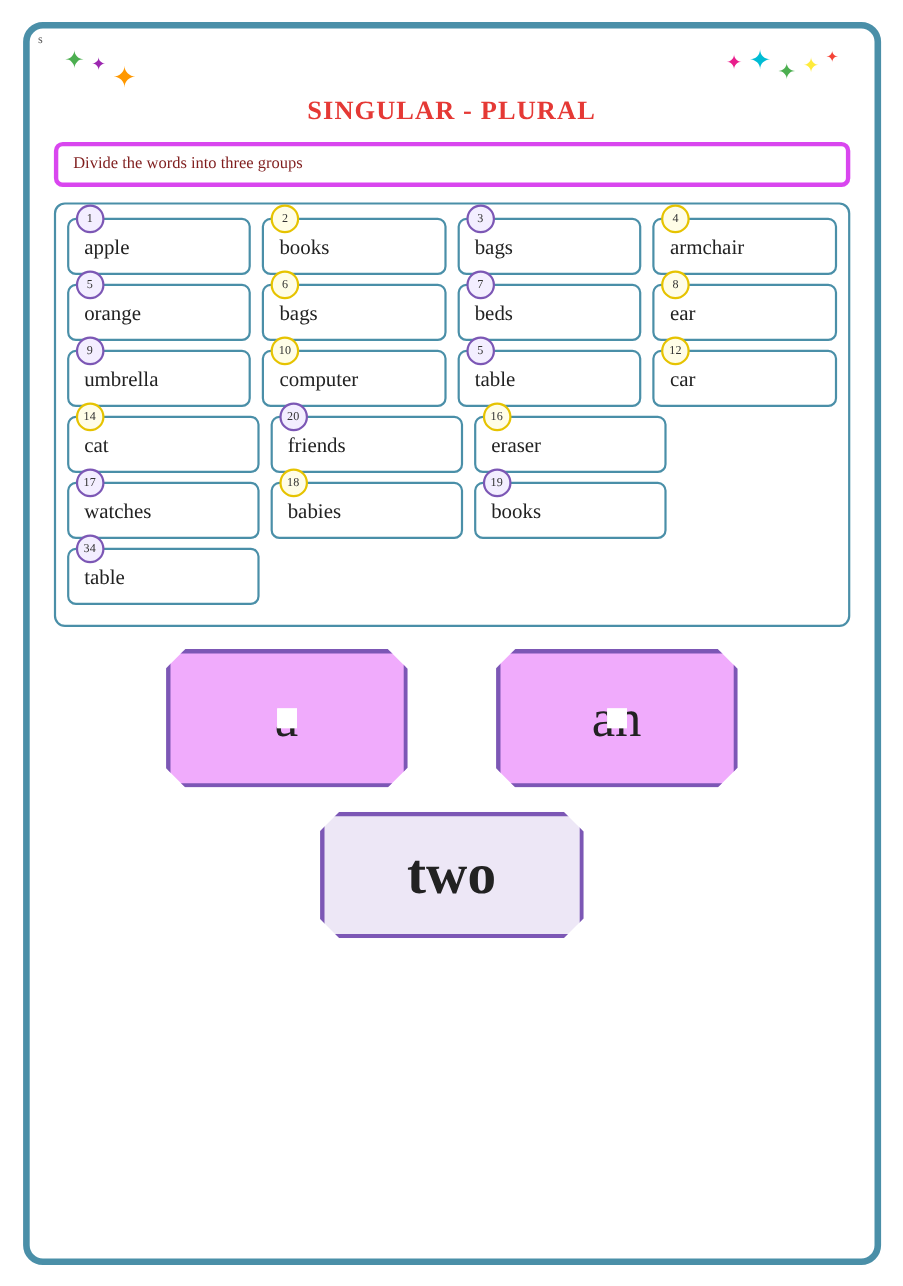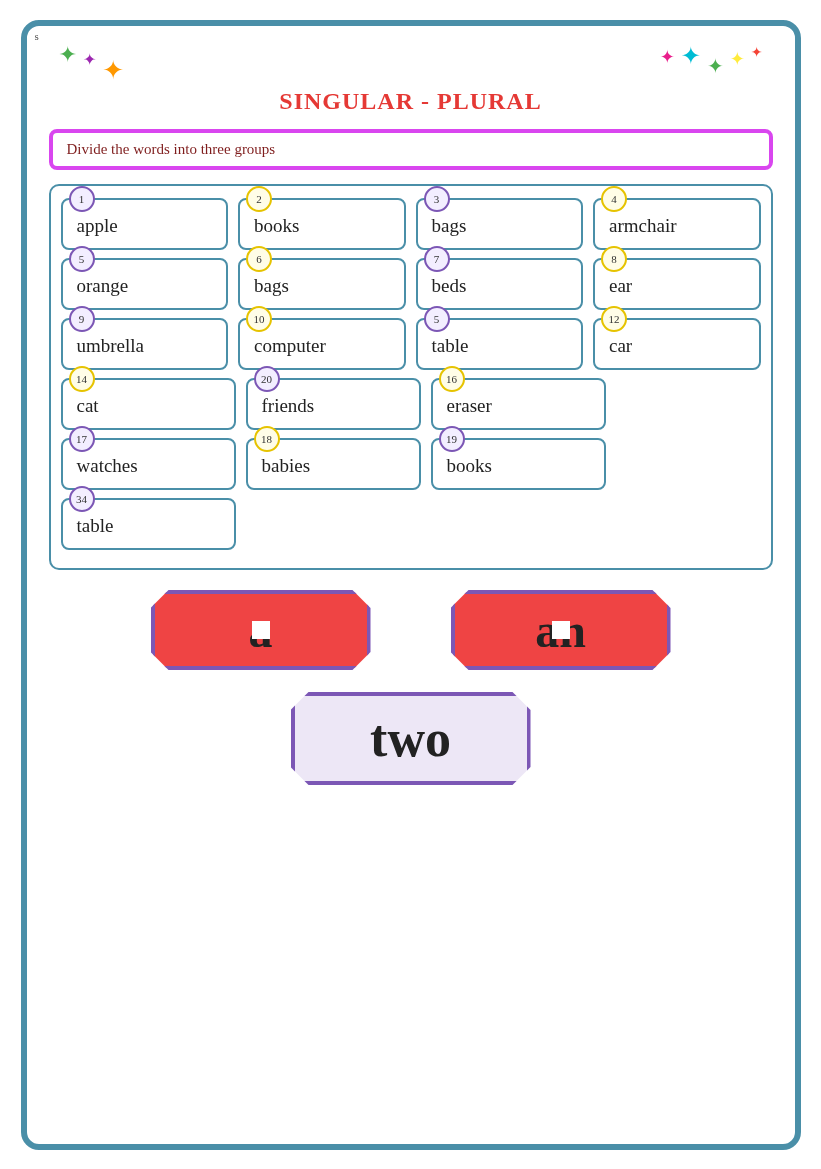--- a/index.html
+++ b/index.html
@@ -134,30 +134,30 @@
       gap: 0;
     }
     .groups-row1 {
       display: flex;
       gap: 80px;
       justify-content: center;
       margin-bottom: 10px;
     }
     .group-box {
       width: 220px;
-      height: 80px;
+      height: 126px;
       border: 4px solid #7c57b5;
       border-radius: 22px;
       display: flex;
       align-items: center;
       justify-content: center;
       font-size: 48px;
-      font-weight: bold;
+      font-weight: normal;
       color: #222;
-      background: #ef4444;
+      background: #f0abfc;
       position: relative;
     }
     .group-box::before, .group-box::after {
       content: '';
       position: absolute;
       width: 18px;
       height: 18px;
       background: #fff;
     }
     
@@ -314,18 +314,18 @@
 
   <div class="groups-area">
     <div class="groups-row1">
       <div class="group-box notched">
         <span>a</span>
       </div>
       <div class="group-box notched">
         <span>an</span>
       </div>
     </div>
-    <div class="group-box-two notched" style="clip-path: polygon(18px 0%, calc(100% - 18px) 0%, 100% 18px, 100% calc(100% - 18px), calc(100% - 18px) 100%, 18px 100%, 0% calc(100% - 18px), 0% 18px); border-radius:4px; border:4px solid #7c57b5; background:#ede7f6; width:240px; height:93px; display:flex; align-items:center; justify-content:center; font-size:52px; font-weight:bold; margin-top:12px;">
+    <div class="group-box-two notched" style="clip-path: polygon(18px 0%, calc(100% - 18px) 0%, 100% 18px, 100% calc(100% - 18px), calc(100% - 18px) 100%, 18px 100%, 0% calc(100% - 18px), 0% 18px); border-radius:4px; border:4px solid #7c57b5; background:#ede7f6; width:240px; height:115px; display:flex; align-items:center; justify-content:center; font-size:52px; font-weight:bold; margin-top:12px;">
       <span>two</span>
     </div>
   </div>
 
 </div>
 
 </body></html>

